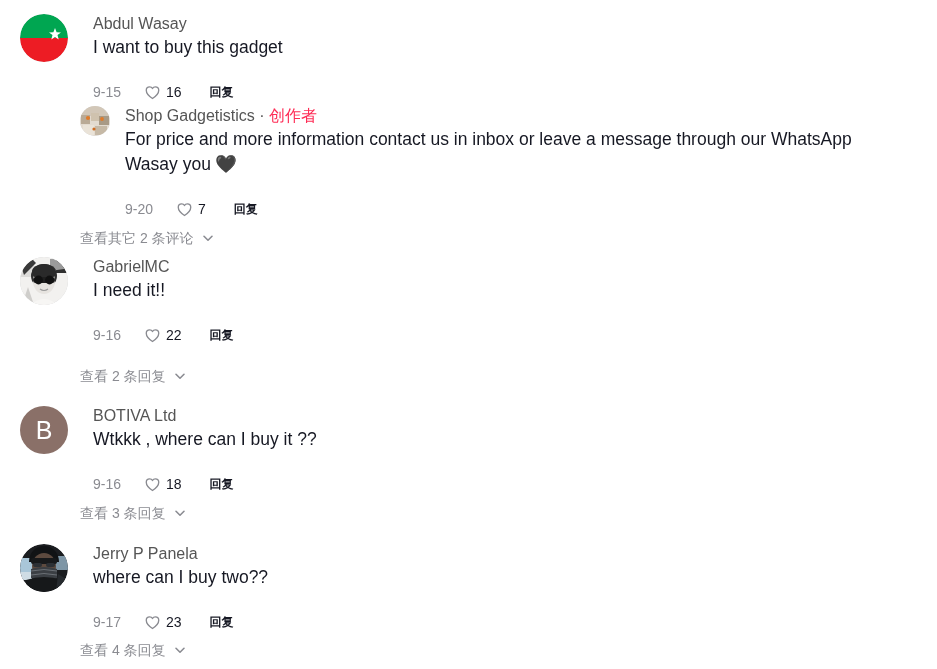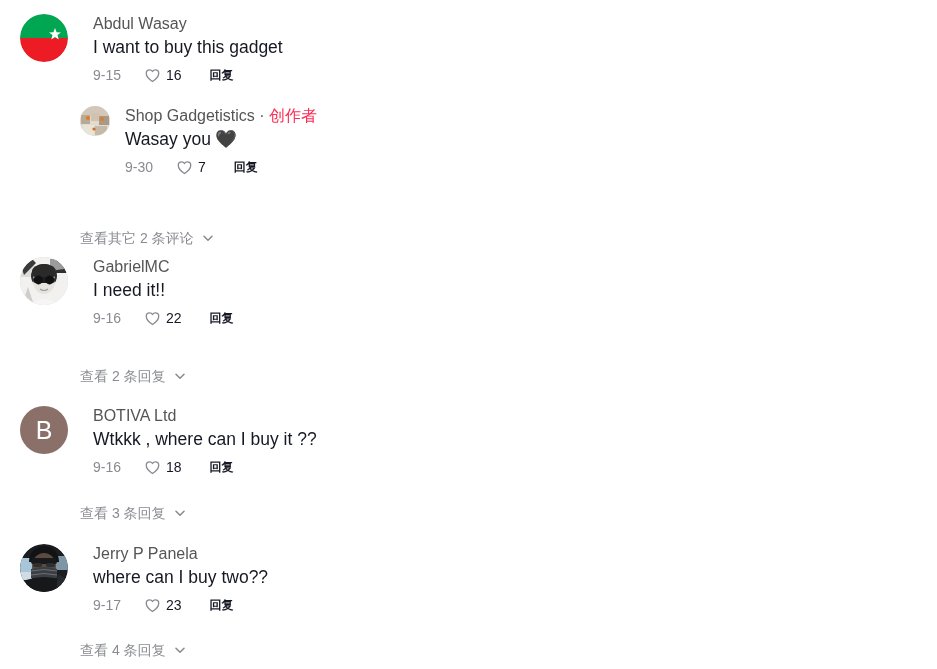--- a/index.html
+++ b/index.html
@@ -69,21 +69,21 @@
     line-height: 24px;
     color: #161823;
     font-weight: 400;
     word-wrap: break-word;
     margin-top: 1px;
   }
 
   .meta-row {
     display: flex;
     align-items: flex-end;
-    margin-top: 5px;
+    margin-top: 22px;
     height: 22px;
   }
   .meta-date {
     font-size: 14px;
     color: #8a8b91;
     line-height: 22px;
   }
   .like-group {
     display: flex;
     align-items: center;
@@ -207,23 +207,24 @@
           </g>
         </svg>
       </div>
     </div>
     <div class="comment-body" style="margin-left:15px;">
       <div class="username">
         <span>Shop Gadgetistics</span>
         <span class="dot-sep">·</span>
         <span class="creator-badge">创作者</span>
       </div>
+      <div class="comment-text">For price and more information contact us in inbox or leave a message through our WhatsApp</div>
       <div class="comment-text">Wasay you 🖤</div>
       <div class="meta-row">
-        <span class="meta-date">9-30</span>
+        <span class="meta-date">9-20</span>
         <span class="like-group">
           <span class="heart-icon">
             <svg viewBox="0 0 24 24" width="17" height="17" fill="none" stroke="#8a8b91" stroke-width="1.9">
               <path d="M12 20.4 C12 20.4 3.2 15 3.2 8.9 C3.2 6.1 5.3 4 8 4 C9.8 4 11.3 5 12 6.4 C12.7 5 14.2 4 16 4 C18.7 4 20.8 6.1 20.8 8.9 C20.8 15 12 20.4 12 20.4 Z" stroke-linejoin="round"></path>
             </svg>
           </span>
           <span class="like-count">7</span>
         </span>
         <span class="reply-btn">回复</span>
       </div>

